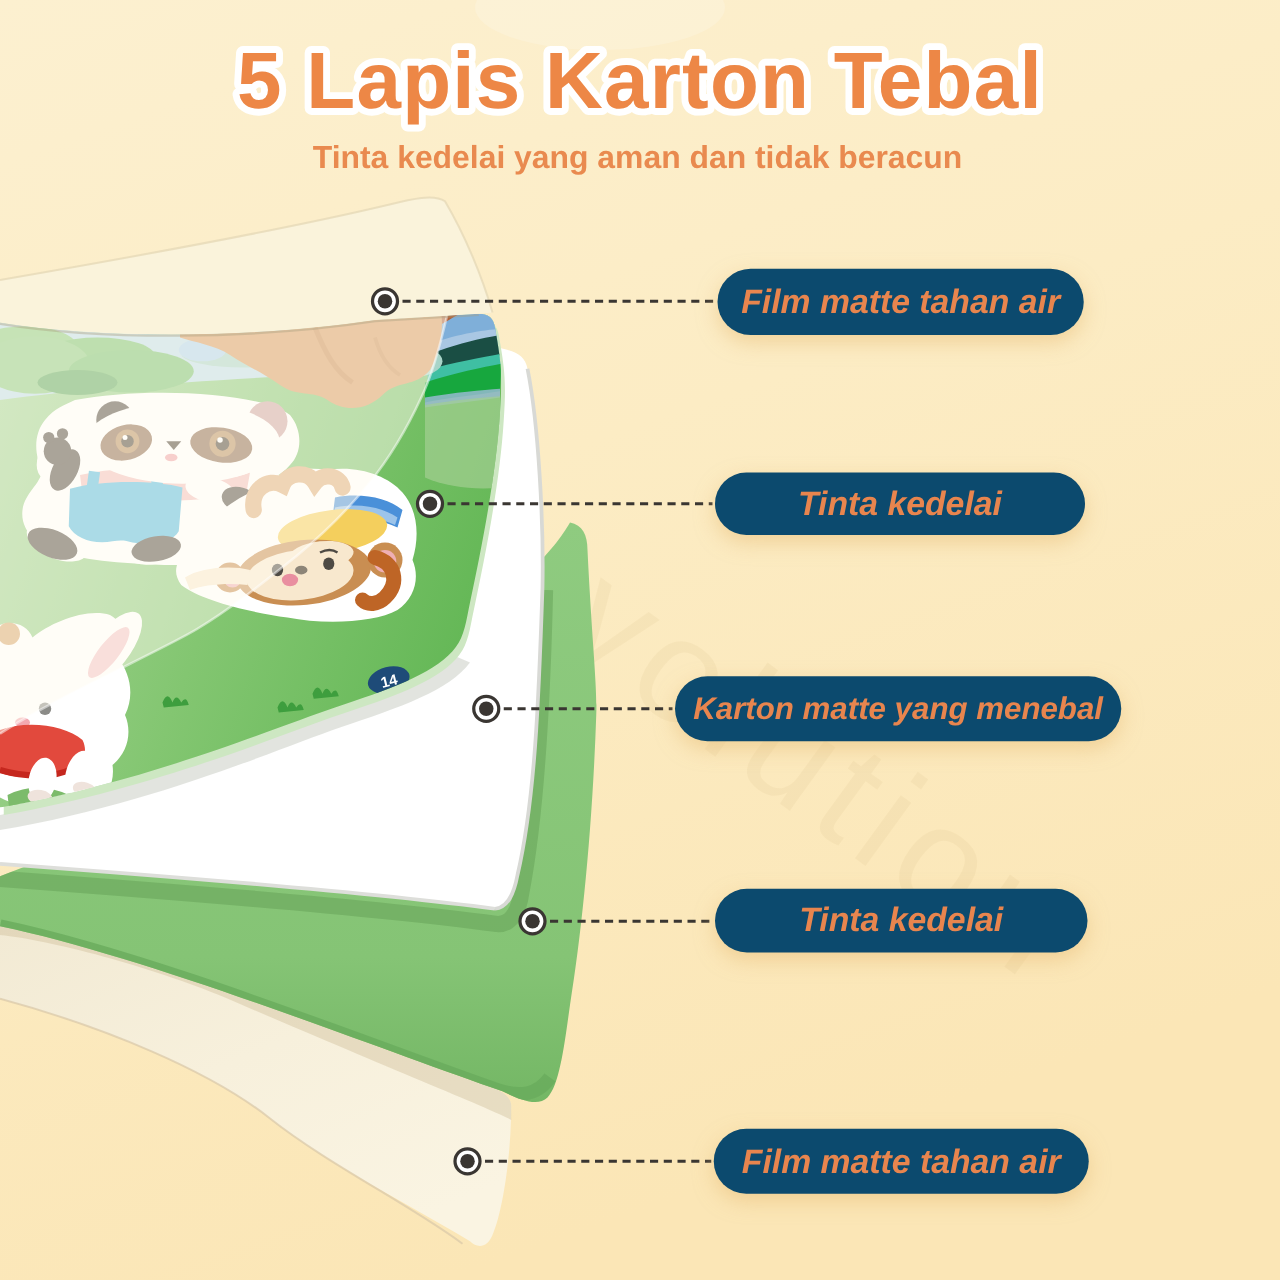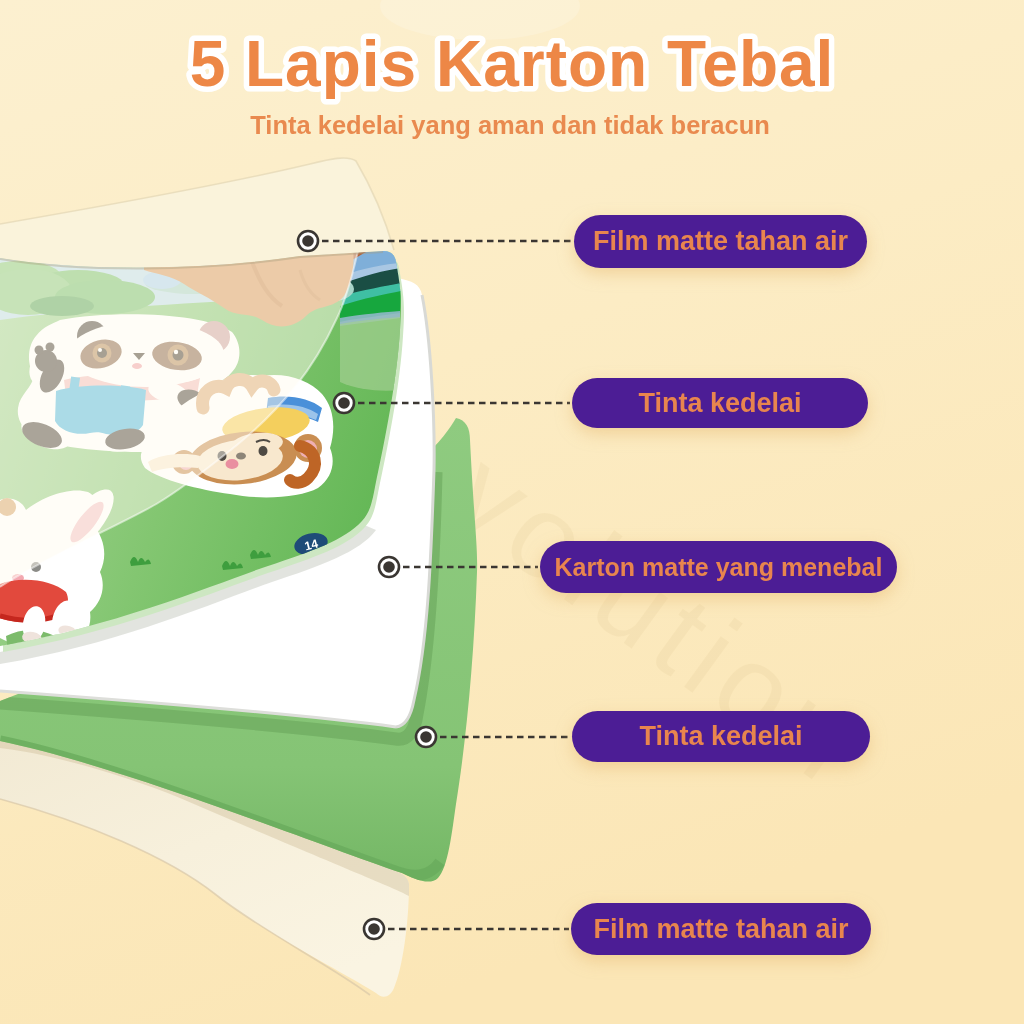--- a/index.html
+++ b/index.html
@@ -1,18 +1,18 @@
 <!DOCTYPE html>
 <html><head>
 <meta charset="utf-8">
 <style>
 html,body{margin:0;padding:0}
 body{width:1024px;height:1024px;overflow:hidden;position:relative;font-family:"Liberation Sans",sans-serif;}
-.pill{position:absolute;background:#4c1d95;border-radius:28px;display:flex;align-items:center;justify-content:center;
- color:#E8854E;font-weight:bold;white-space:nowrap;box-shadow:0 6px 16px rgba(231,190,120,.55);}
+.pill{position:absolute;background:#0c4a6e;border-radius:28px;display:flex;align-items:center;justify-content:center;
+ color:#E8854E;font-weight:bold;white-space:nowrap;box-shadow:0 6px 16px rgba(231,190,120,.55);font-style:italic;}
 </style>
 </head>
 <body>
 <svg width="1024" height="1024" viewBox="0 0 1024 1024" style="position:absolute;left:0;top:0">
 <defs>
   <linearGradient id="bg" x1="0" y1="0" x2="0.35" y2="1">
     <stop offset="0" stop-color="#FCF0D0"></stop>
     <stop offset="0.45" stop-color="#FCECC4"></stop>
     <stop offset="1" stop-color="#FBE6B6"></stop>
   </linearGradient>

